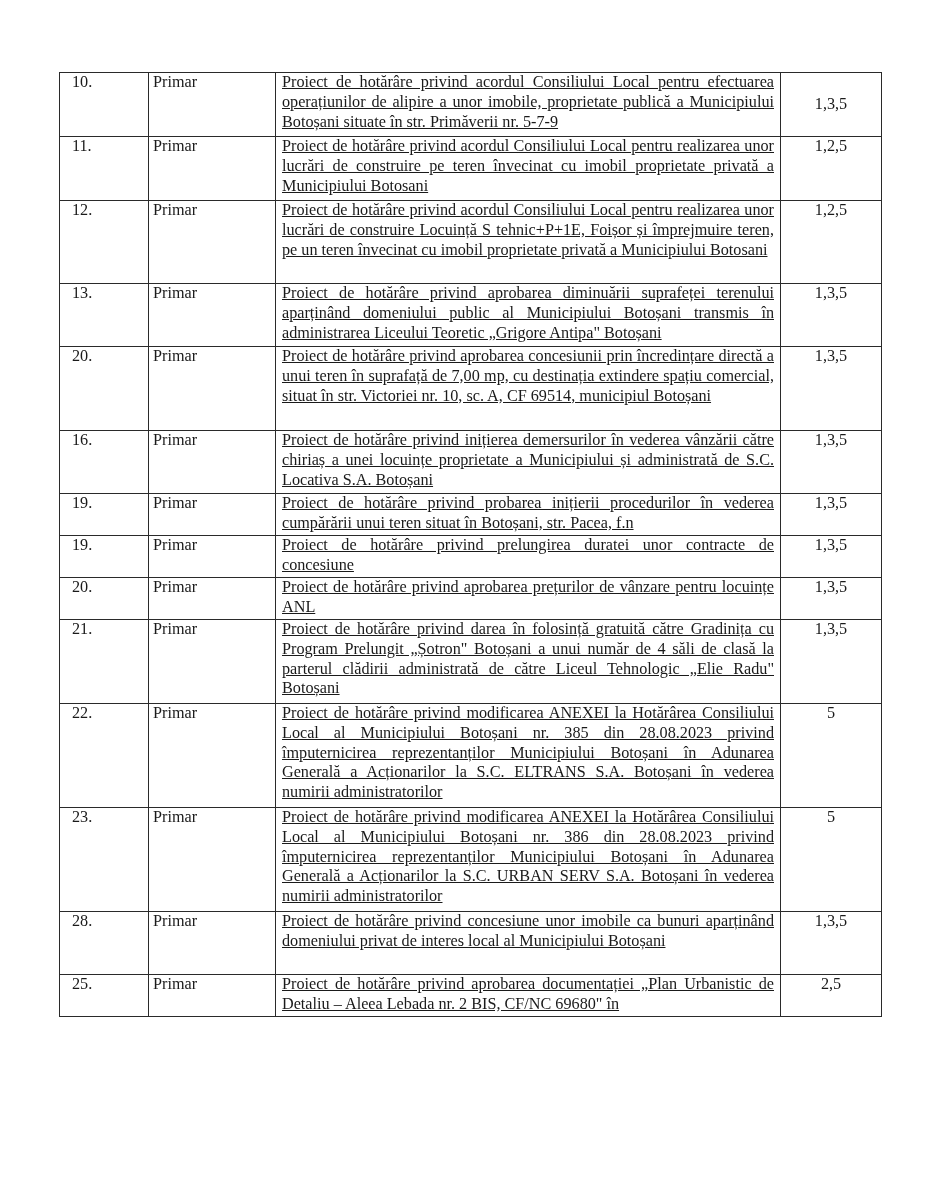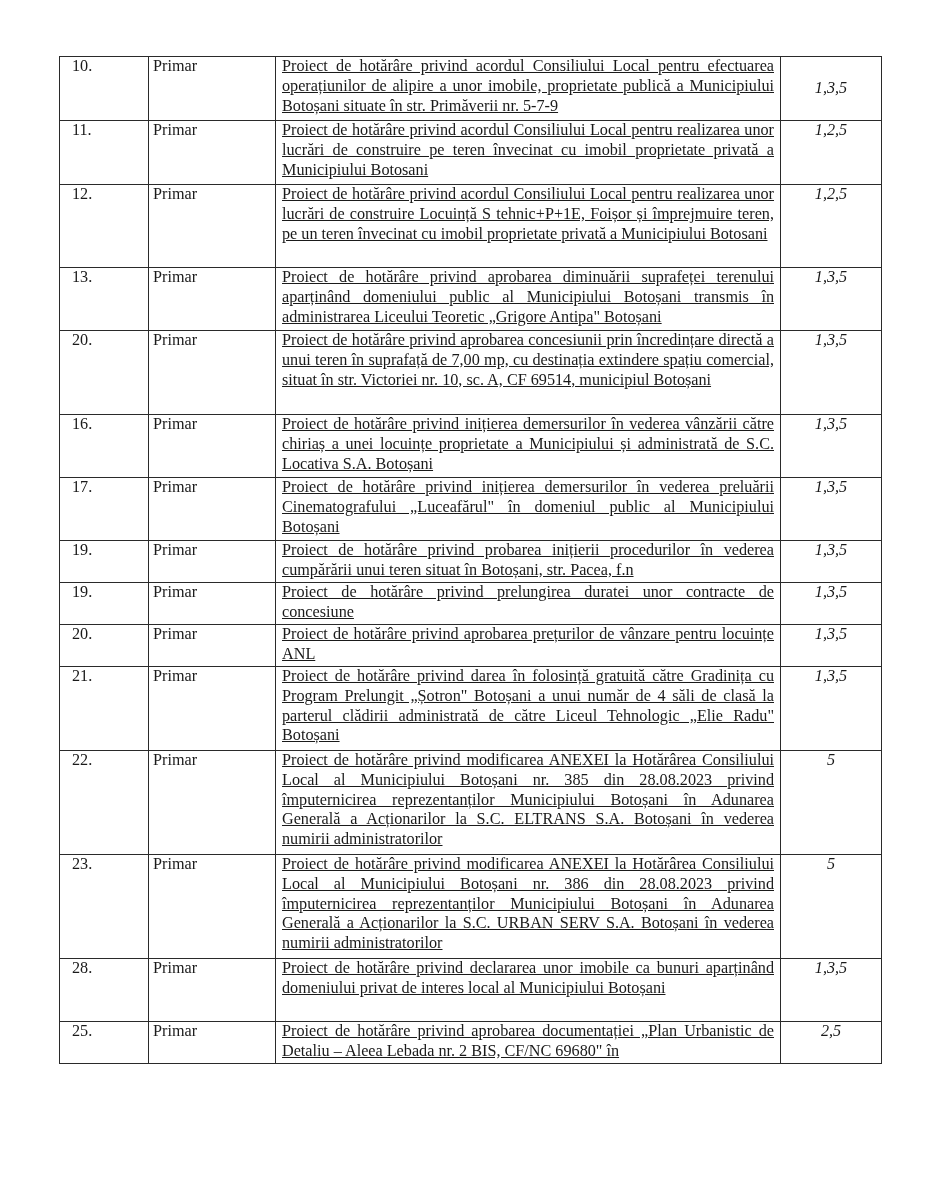--- a/index.html
+++ b/index.html
@@ -18,20 +18,21 @@
     .page {
       position: absolute;
       left: 59px;
       top: 56px;
       width: 823px;
     }
     table.agenda {
       border-collapse: collapse;
       width: 823px;
       table-layout: fixed;
+      margin-top: 16px;
     }
     table.agenda td {
       border: 1.5px solid #2a2a2a;
       vertical-align: top;
       font-size: 16.2px;
       line-height: 19.8px;
       padding: 0 4px;
     }
     td.c-nr {
       width: 72px;
@@ -42,21 +43,20 @@
     }
     td.c-title {
       width: 492px;
       text-align: justify;
       padding-left: 6px !important;
       padding-right: 6px !important;
       text-decoration: underline;
     }
     td.c-comm {
       text-align: center;
-      font-style: italic;
     }
     td.c-comm.middle {
       vertical-align: middle;
     }
   </style>
 </head>
 <body>
 
 <div class="page">
   <table class="agenda">
@@ -90,26 +90,20 @@
         <td class="c-init">Primar</td>
         <td class="c-title">Proiect de hotărâre privind aprobarea concesiunii prin încredințare directă a unui teren în suprafață de 7,00 mp, cu destinația extindere spațiu comercial, situat în str. Victoriei nr. 10, sc. A, CF 69514, municipiul Botoșani</td>
         <td class="c-comm">1,3,5</td>
       </tr>
       <tr style="height:63px">
         <td class="c-nr">16.</td>
         <td class="c-init">Primar</td>
         <td class="c-title">Proiect de hotărâre privind inițierea demersurilor în vederea vânzării către chiriaș a unei locuințe proprietate a Municipiului și administrată de S.C. Locativa S.A. Botoșani</td>
         <td class="c-comm">1,3,5</td>
       </tr>
-      <tr style="height:63px">
-        <td class="c-nr">17.</td>
-        <td class="c-init">Primar</td>
-        <td class="c-title">Proiect de hotărâre privind inițierea demersurilor în vederea preluării Cinematografului „Luceafărul" în domeniul public al Municipiului Botoșani</td>
-        <td class="c-comm">1,3,5</td>
-      </tr>
       <tr style="height:42px">
         <td class="c-nr">19.</td>
         <td class="c-init">Primar</td>
         <td class="c-title">Proiect de hotărâre privind probarea inițierii procedurilor în vederea cumpărării unui teren situat în Botoșani, str. Pacea, f.n</td>
         <td class="c-comm">1,3,5</td>
       </tr>
       <tr style="height:42px">
         <td class="c-nr">19.</td>
         <td class="c-init">Primar</td>
         <td class="c-title">Proiect de hotărâre privind prelungirea duratei unor contracte de concesiune</td>
@@ -135,21 +129,21 @@
       </tr>
       <tr style="height:104px">
         <td class="c-nr">23.</td>
         <td class="c-init">Primar</td>
         <td class="c-title">Proiect de hotărâre privind modificarea ANEXEI la Hotărârea Consiliului Local al Municipiului Botoșani nr. 386 din 28.08.2023 privind împuternicirea reprezentanților Municipiului Botoșani în Adunarea Generală a Acționarilor la S.C. URBAN SERV S.A. Botoșani în vederea numirii administratorilor</td>
         <td class="c-comm">5</td>
       </tr>
       <tr style="height:63px">
         <td class="c-nr">28.</td>
         <td class="c-init">Primar</td>
-        <td class="c-title">Proiect de hotărâre privind declararea unor imobile ca bunuri aparținând domeniului privat de interes local al Municipiului Botoșani</td>
+        <td class="c-title">Proiect de hotărâre privind concesiune unor imobile ca bunuri aparținând domeniului privat de interes local al Municipiului Botoșani</td>
         <td class="c-comm">1,3,5</td>
       </tr>
       <tr style="height:42px">
         <td class="c-nr">25.</td>
         <td class="c-init">Primar</td>
         <td class="c-title">Proiect de hotărâre privind aprobarea documentației „Plan Urbanistic de Detaliu – Aleea Lebada nr. 2 BIS, CF/NC 69680" în</td>
         <td class="c-comm">2,5</td>
       </tr>
     </tbody>
   </table>

